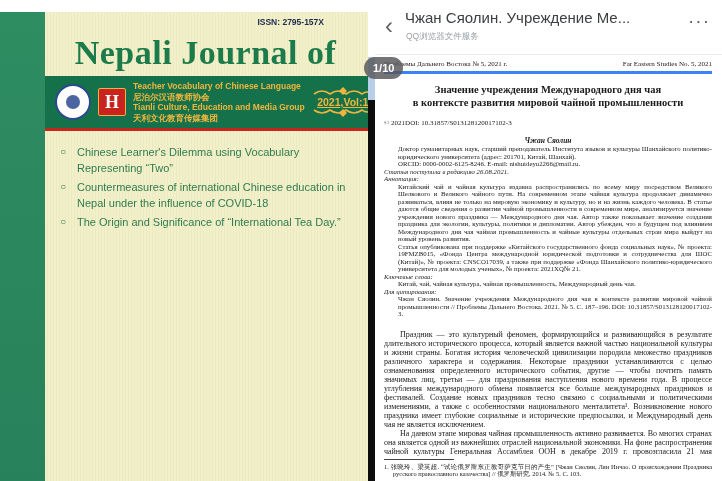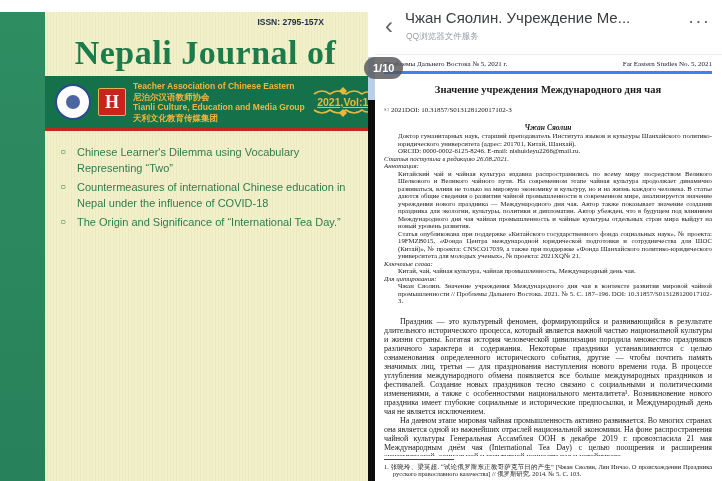--- a/index.html
+++ b/index.html
@@ -75,21 +75,21 @@
     <div class="cover-stripe"></div>
     <div class="cover-issn">ISSN: 2795-157X</div>
     <div class="cover-title">Nepali Journal of Sinology</div>
 
     <div class="band">
       <div class="seal">
         <div class="seal-inner"></div>
       </div>
       <div class="tianli">H</div>
       <div class="pub-lines">
-        <div>Teacher Association of Chinese Eastern</div>
+        <div>Teacher Vocabulary of Chinese Language</div>
         <div>尼泊尔汉语教师协会</div>
         <div>Tianli Culture, Education and Media Group</div>
         <div>天利文化教育传媒集团</div>
       </div>
       <div class="vol-box">
         <svg width="62" height="9" viewBox="0 0 62 9">
           <path d="M2,7 Q10,1 18,7 Q26,1 34,7 Q42,1 50,7 Q55,3 60,7" fill="none" stroke="#f0b53e" stroke-width="1.6"></path>
           <polygon points="31,0 35,4 31,8 27,4" fill="#f0b53e"></polygon>
         </svg>
         <span>2021,Vol:1</span>
@@ -133,20 +133,21 @@
     <div class="page-badge">1/10</div>
 
     <div class="doc">
       <div class="run-head">
         <span>Проблемы Дальнего Востока № 5, 2021 г.</span>
         <span>Far Eastern Studies No. 5, 2021</span>
       </div>
 
       <div class="doc-title">
         <div>Значение учреждения Международного дня чая</div>
+        <div>в контексте развития мировой чайной промышленности</div>
       </div>
 
       <div class="meta-row">
         <span>© 2021</span>
         <span>DOI: 10.31857/S013128120017102-3</span>
       </div>
 
       <div class="author">Чжан Сяолин</div>
       <div class="small ind">Доктор гуманитарных наук, старший преподаватель Института языков и культуры Шанхайского политико-юридического университета (адрес: 201701, Китай, Шанхай).</div>
       <div class="small ind">ORCID: 0000-0002-6125-8246. E-mail: nishuideyu2266@mail.ru.</div>

